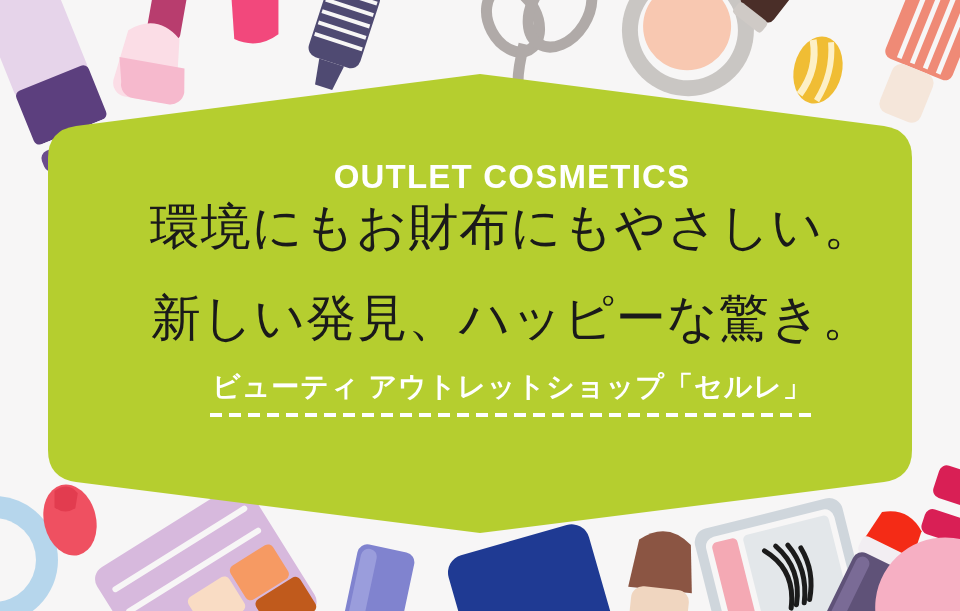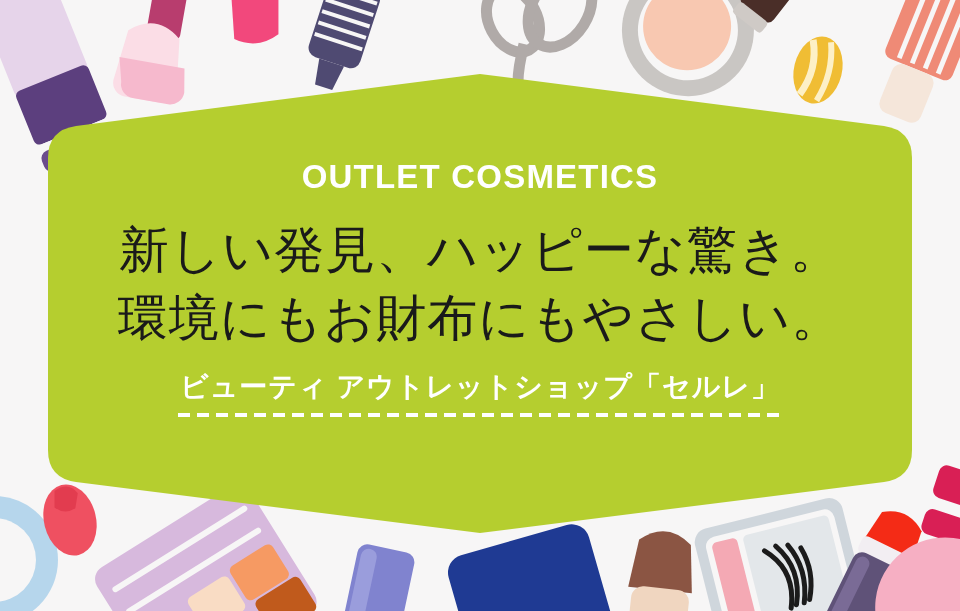--- a/index.html
+++ b/index.html
@@ -49,20 +49,21 @@
     position: absolute;
     left: 48px;
     top: 74px;
     width: 864px;
     height: 460px;
     display: flex;
     flex-direction: column;
     align-items: center;
     justify-content: flex-start;
     text-align: center;
+    padding-left: 32px;
   }
 
   .eyebrow {
     margin-top: 86px;
     color: #ffffff;
     font-family: "Liberation Sans", sans-serif;
     font-weight: bold;
     font-size: 33px;
     letter-spacing: 1.2px;
     line-height: 1;
@@ -250,23 +251,23 @@
                L76 482
                Q48 478 48 450
                L48 158
                Q48 130 76 126
                Z" fill="#b5ce2f"></path>
     </svg>
 
     <div class="banner-content">
       <div class="eyebrow">OUTLET COSMETICS</div>
 
+      <div class="headline" style="margin-top:0;">環境にもお財布にもやさしい。</div>
+
       <div class="headline">新しい発見、ハッピーな驚き。</div>
-
-      <div class="headline" style="margin-top:0;">環境にもお財布にもやさしい。</div>
 
       <div class="subtitle-block">
         <div class="subtitle">ビューティ アウトレットショップ「セルレ」</div>
         <div class="dashed-rule"></div>
       </div>
     </div>
   </div>
 
 </div>
 

